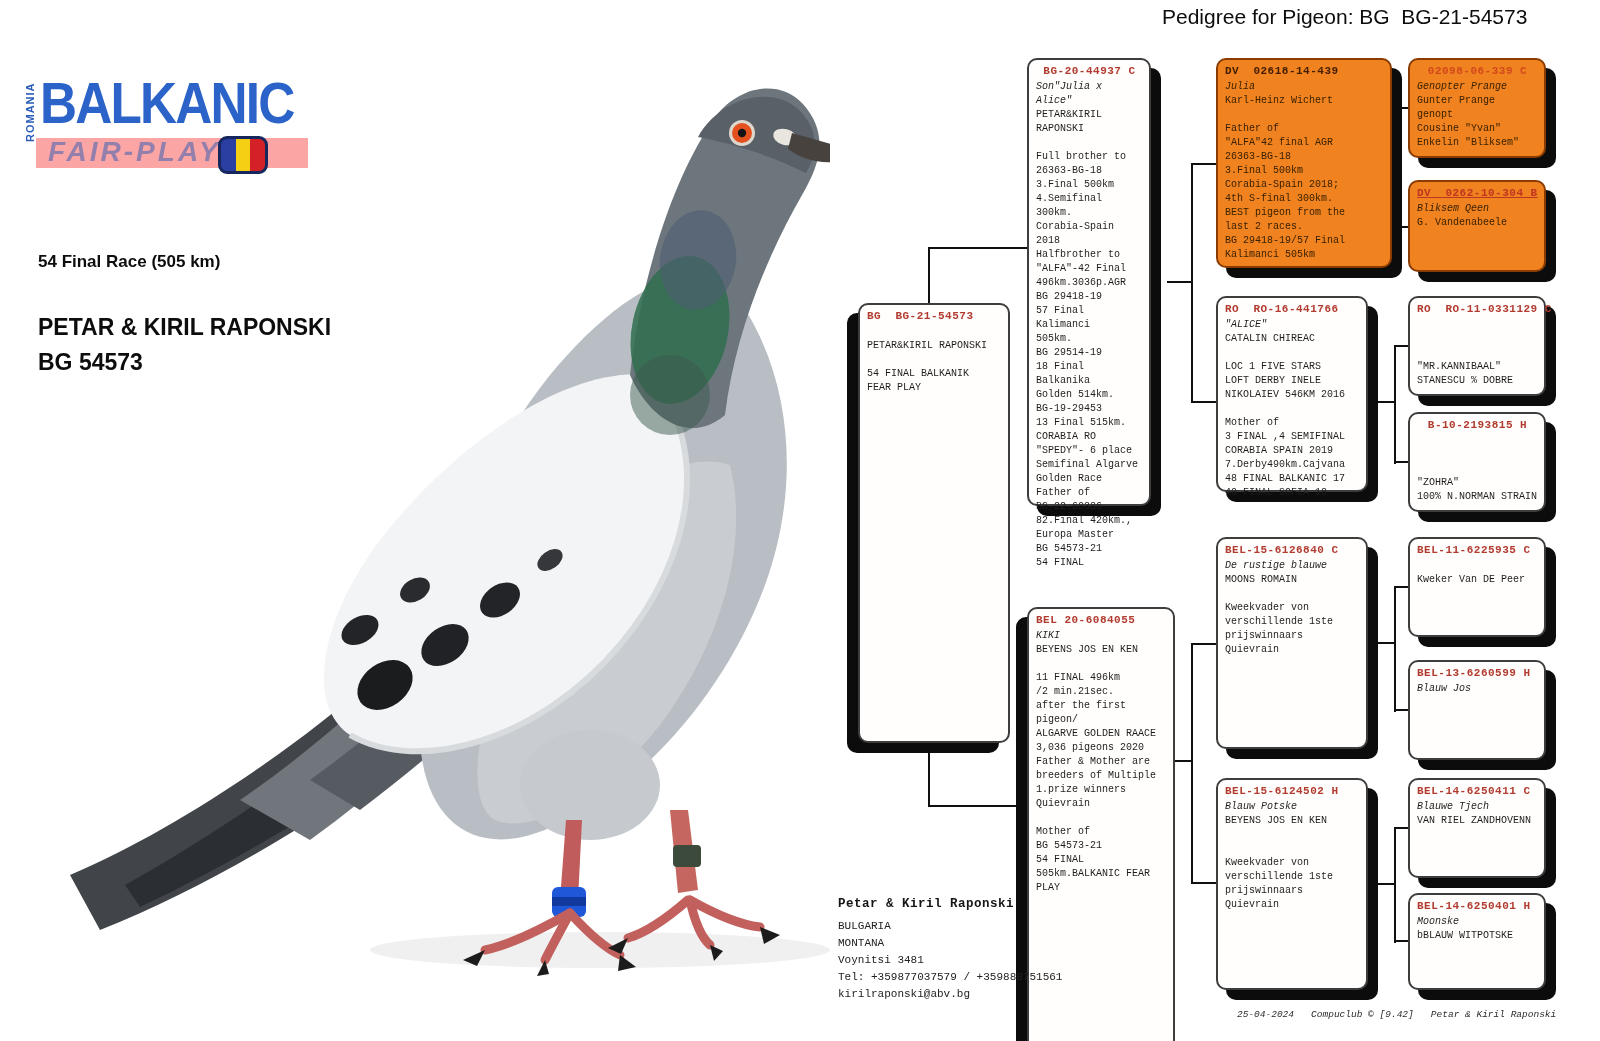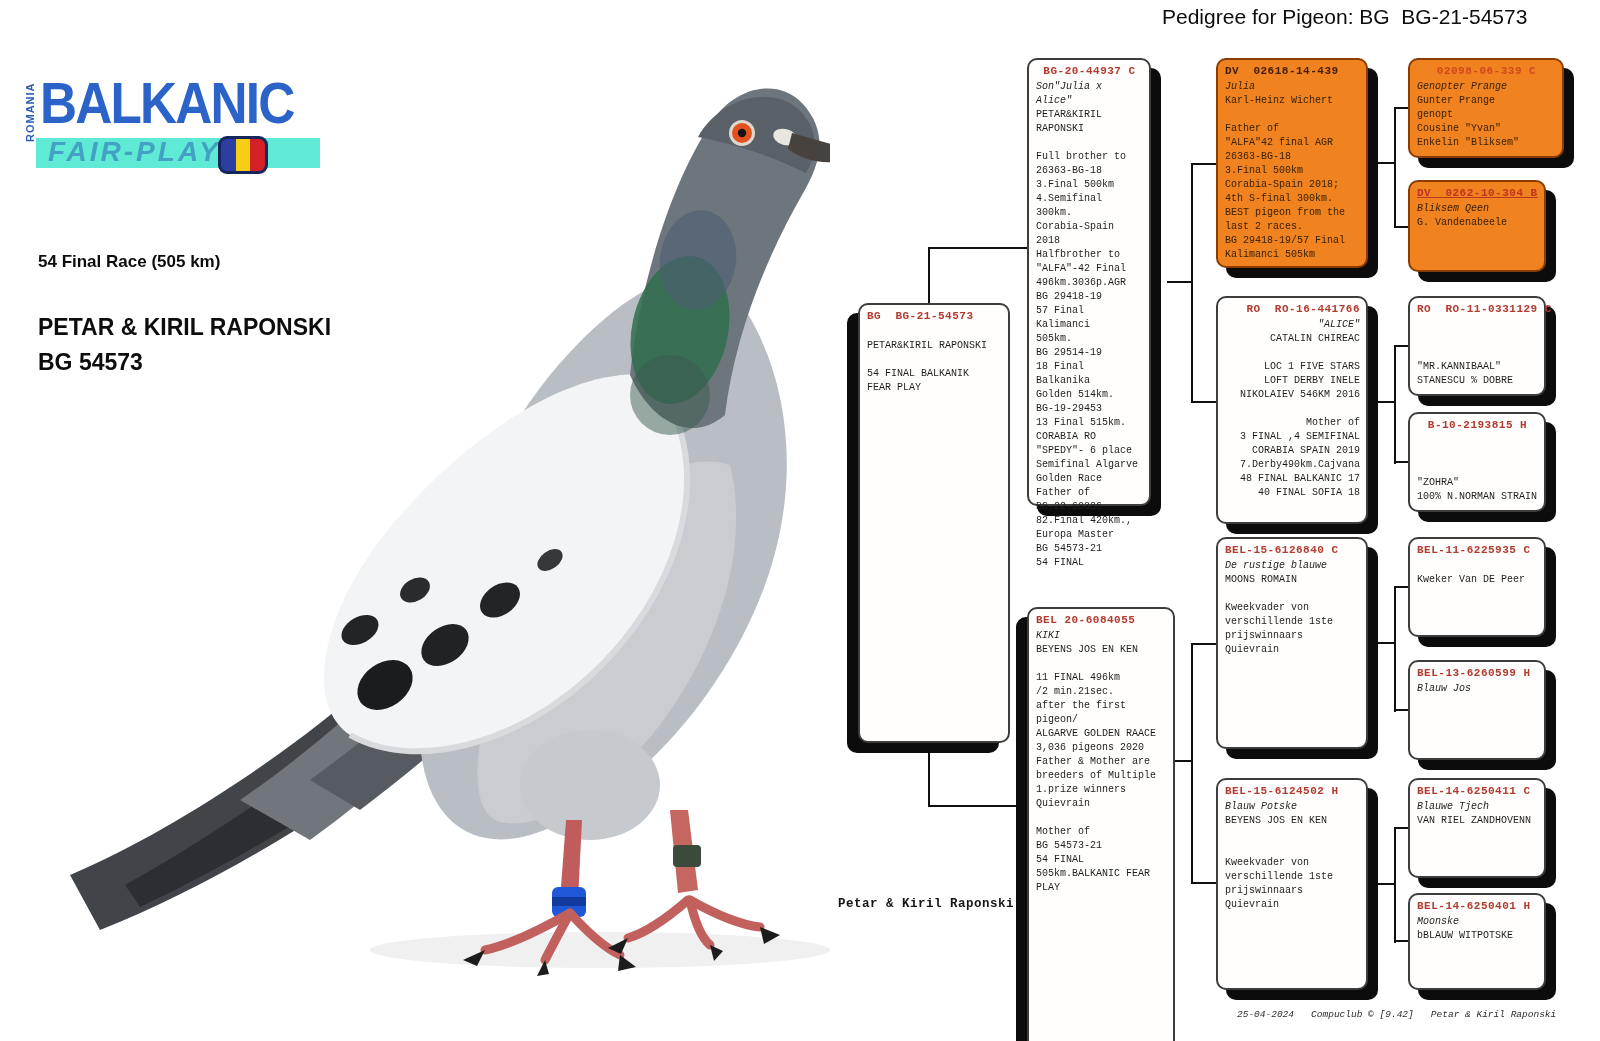--- a/index.html
+++ b/index.html
@@ -28,21 +28,21 @@
   .race-line{position:absolute;left:38px;top:252px;font-size:17px;font-weight:bold;color:#0d0d0d;}
   .owner-block{position:absolute;left:38px;top:310px;font-size:23px;font-weight:bold;line-height:1.5;
                color:#0d0d0d;white-space:pre-line;}
 
   
   .logo{position:absolute;left:20px;top:76px;width:310px;height:110px;z-index:2;}
   .logo-romania{position:absolute;left:4px;top:4px;height:62px;writing-mode:vertical-rl;
                 transform:rotate(180deg);font-size:11px;font-weight:bold;color:#2a5cb8;letter-spacing:1px;}
   .logo-balkanic{position:absolute;left:20px;top:-6px;font-size:57px;font-weight:bold;color:#2b63c9;
                  letter-spacing:-2px;transform:scaleX(.9);transform-origin:left;white-space:nowrap;}
-  .logo-bar{position:absolute;left:16px;top:62px;width:272px;height:30px;background:#5eead4;padding-left:12px;}
+  .logo-bar{position:absolute;left:16px;top:62px;width:272px;height:30px;background:#fca5a5;}
   .logo-fairplay{position:absolute;left:12px;top:-2px;font-size:28px;font-weight:bold;font-style:italic;
                  color:rgba(40,90,180,.5);letter-spacing:3px;white-space:nowrap;}
   .flag{position:absolute;left:182px;top:-2px;width:44px;height:32px;border:3px solid #15275c;border-radius:9px;
         background:linear-gradient(90deg,#2b3fa3 0 33%,#f4cf14 33% 66%,#d42127 66% 100%);}
 
   
   .contact{position:absolute;left:838px;top:897px;font-family:"Liberation Mono",monospace;z-index:4;}
   .contact-name{font-weight:bold;font-size:12.5px;letter-spacing:.5px;margin-bottom:7px;color:#151515;}
   .contact-lines{font-size:11px;line-height:1.55;white-space:pre-line;color:#222;}
   .footer-credit{position:absolute;left:1237px;top:1009px;font-family:"Liberation Mono",monospace;
@@ -219,38 +219,38 @@
 1.prize winners
 Quievrain
 
 Mother of
 BG 54573-21
 54 FINAL
 505km.BALKANIC FEAR
 PLAY</div>
 </div>
 
-<div class="pbox orange" style="left:1216px;top:58px;width:152px;height:210px;">
+<div class="pbox orange" style="left:1216px;top:58px;width:176px;height:210px;">
   <div class="pbox-header hdr-dark">DV  02618-14-439</div>
   <div class="pbox-name">Julia</div>
   <div class="pbox-owner">Karl-Heinz Wichert</div>
   <div class="pbox-body">
 Father of
 "ALFA"42 final AGR
  26363-BG-18
 3.Final 500km
 Corabia-Spain 2018;
 4th S-final 300km.
 BEST pigeon from the
 last 2 races.
 BG 29418-19/57 Final
 Kalimanci 505km</div>
 </div>
 
-<div class="pbox" style="left:1216px;top:296px;width:152px;height:228px;text-align:right;">
+<div class="pbox" style="left:1216px;top:296px;width:152px;height:196px;">
   <div class="pbox-header">RO  RO-16-441766</div>
   <div class="pbox-name">"ALICE"</div>
   <div class="pbox-owner">CATALIN CHIREAC</div>
   <div class="pbox-body">
 LOC 1 FIVE STARS
 LOFT DERBY INELE
 NIKOLAIEV 546KM 2016
 
 Mother of
 3 FINAL ,4 SEMIFINAL
@@ -276,21 +276,21 @@
   <div class="pbox-name">Blauw Potske</div>
   <div class="pbox-owner">BEYENS JOS EN KEN</div>
   <div class="pbox-body">
 
 Kweekvader von
 verschillende 1ste
 prijswinnaars
 Quievrain</div>
 </div>
 
-<div class="pbox orange" style="left:1408px;top:58px;width:156px;height:100px;">
+<div class="pbox orange" style="left:1408px;top:58px;width:138px;height:100px;">
   <div class="pbox-header al-center hdr-lite">02098-06-339 C</div>
   <div class="pbox-name">Genopter Prange</div>
   <div class="pbox-owner">Gunter Prange</div>
   <div class="pbox-body">genopt
 Cousine "Yvan"
 Enkelin "Bliksem"</div>
 </div>
 
 <div class="pbox orange" style="left:1408px;top:180px;width:138px;height:92px;">
   <div class="pbox-header hdr-red">DV  0262-10-304 B</div>
@@ -342,14 +342,19 @@
 
 <div class="pbox" style="left:1408px;top:893px;width:138px;height:97px;">
   <div class="pbox-header">BEL-14-6250401 H</div>
   <div class="pbox-name">Moonske</div>
   <div class="pbox-owner">bBLAUW WITPOTSKE</div>
   <div class="pbox-body"></div>
 </div>
 
 <div class="contact">
   <div class="contact-name">Petar &amp; Kiril Raponski</div>
+  <div class="contact-lines">BULGARIA
+MONTANA
+Voynitsi 3481
+Tel: +359877037579 / +359888751561
+kirilraponski@abv.bg</div>
 </div>
 <div class="footer-credit">25-04-2024   Compuclub © [9.42]   Petar &amp; Kiril Raponski</div>
 
 </body></html>

